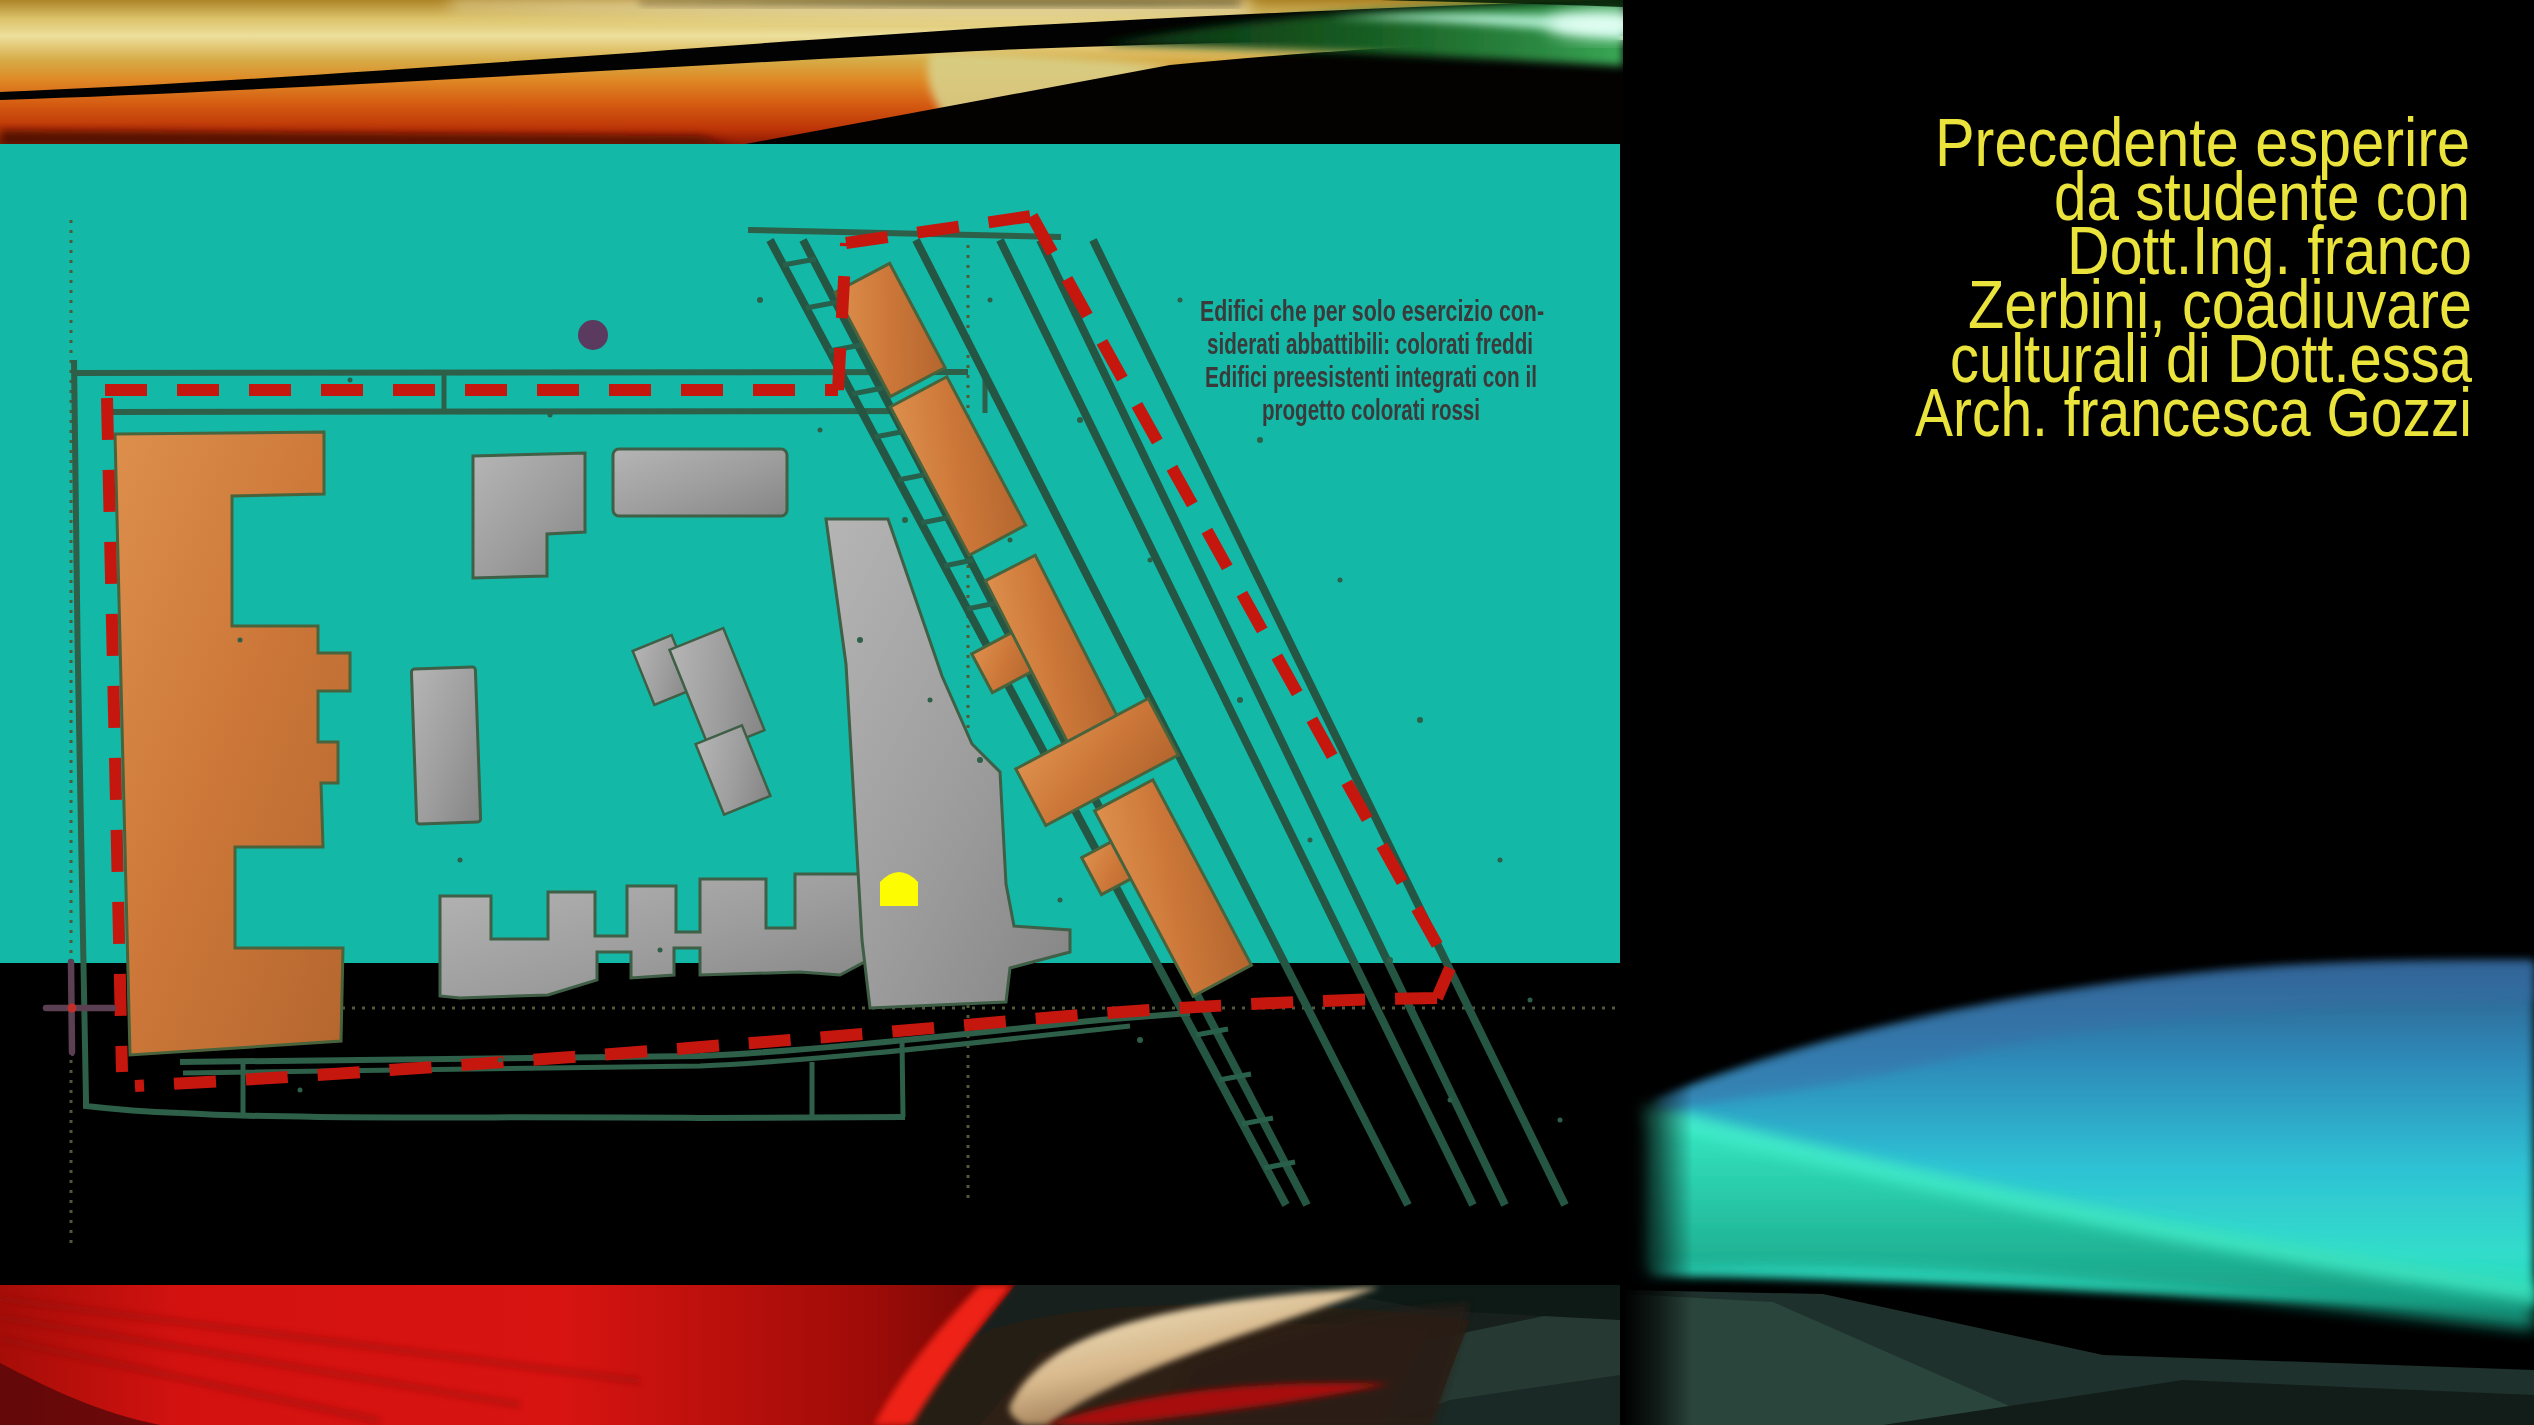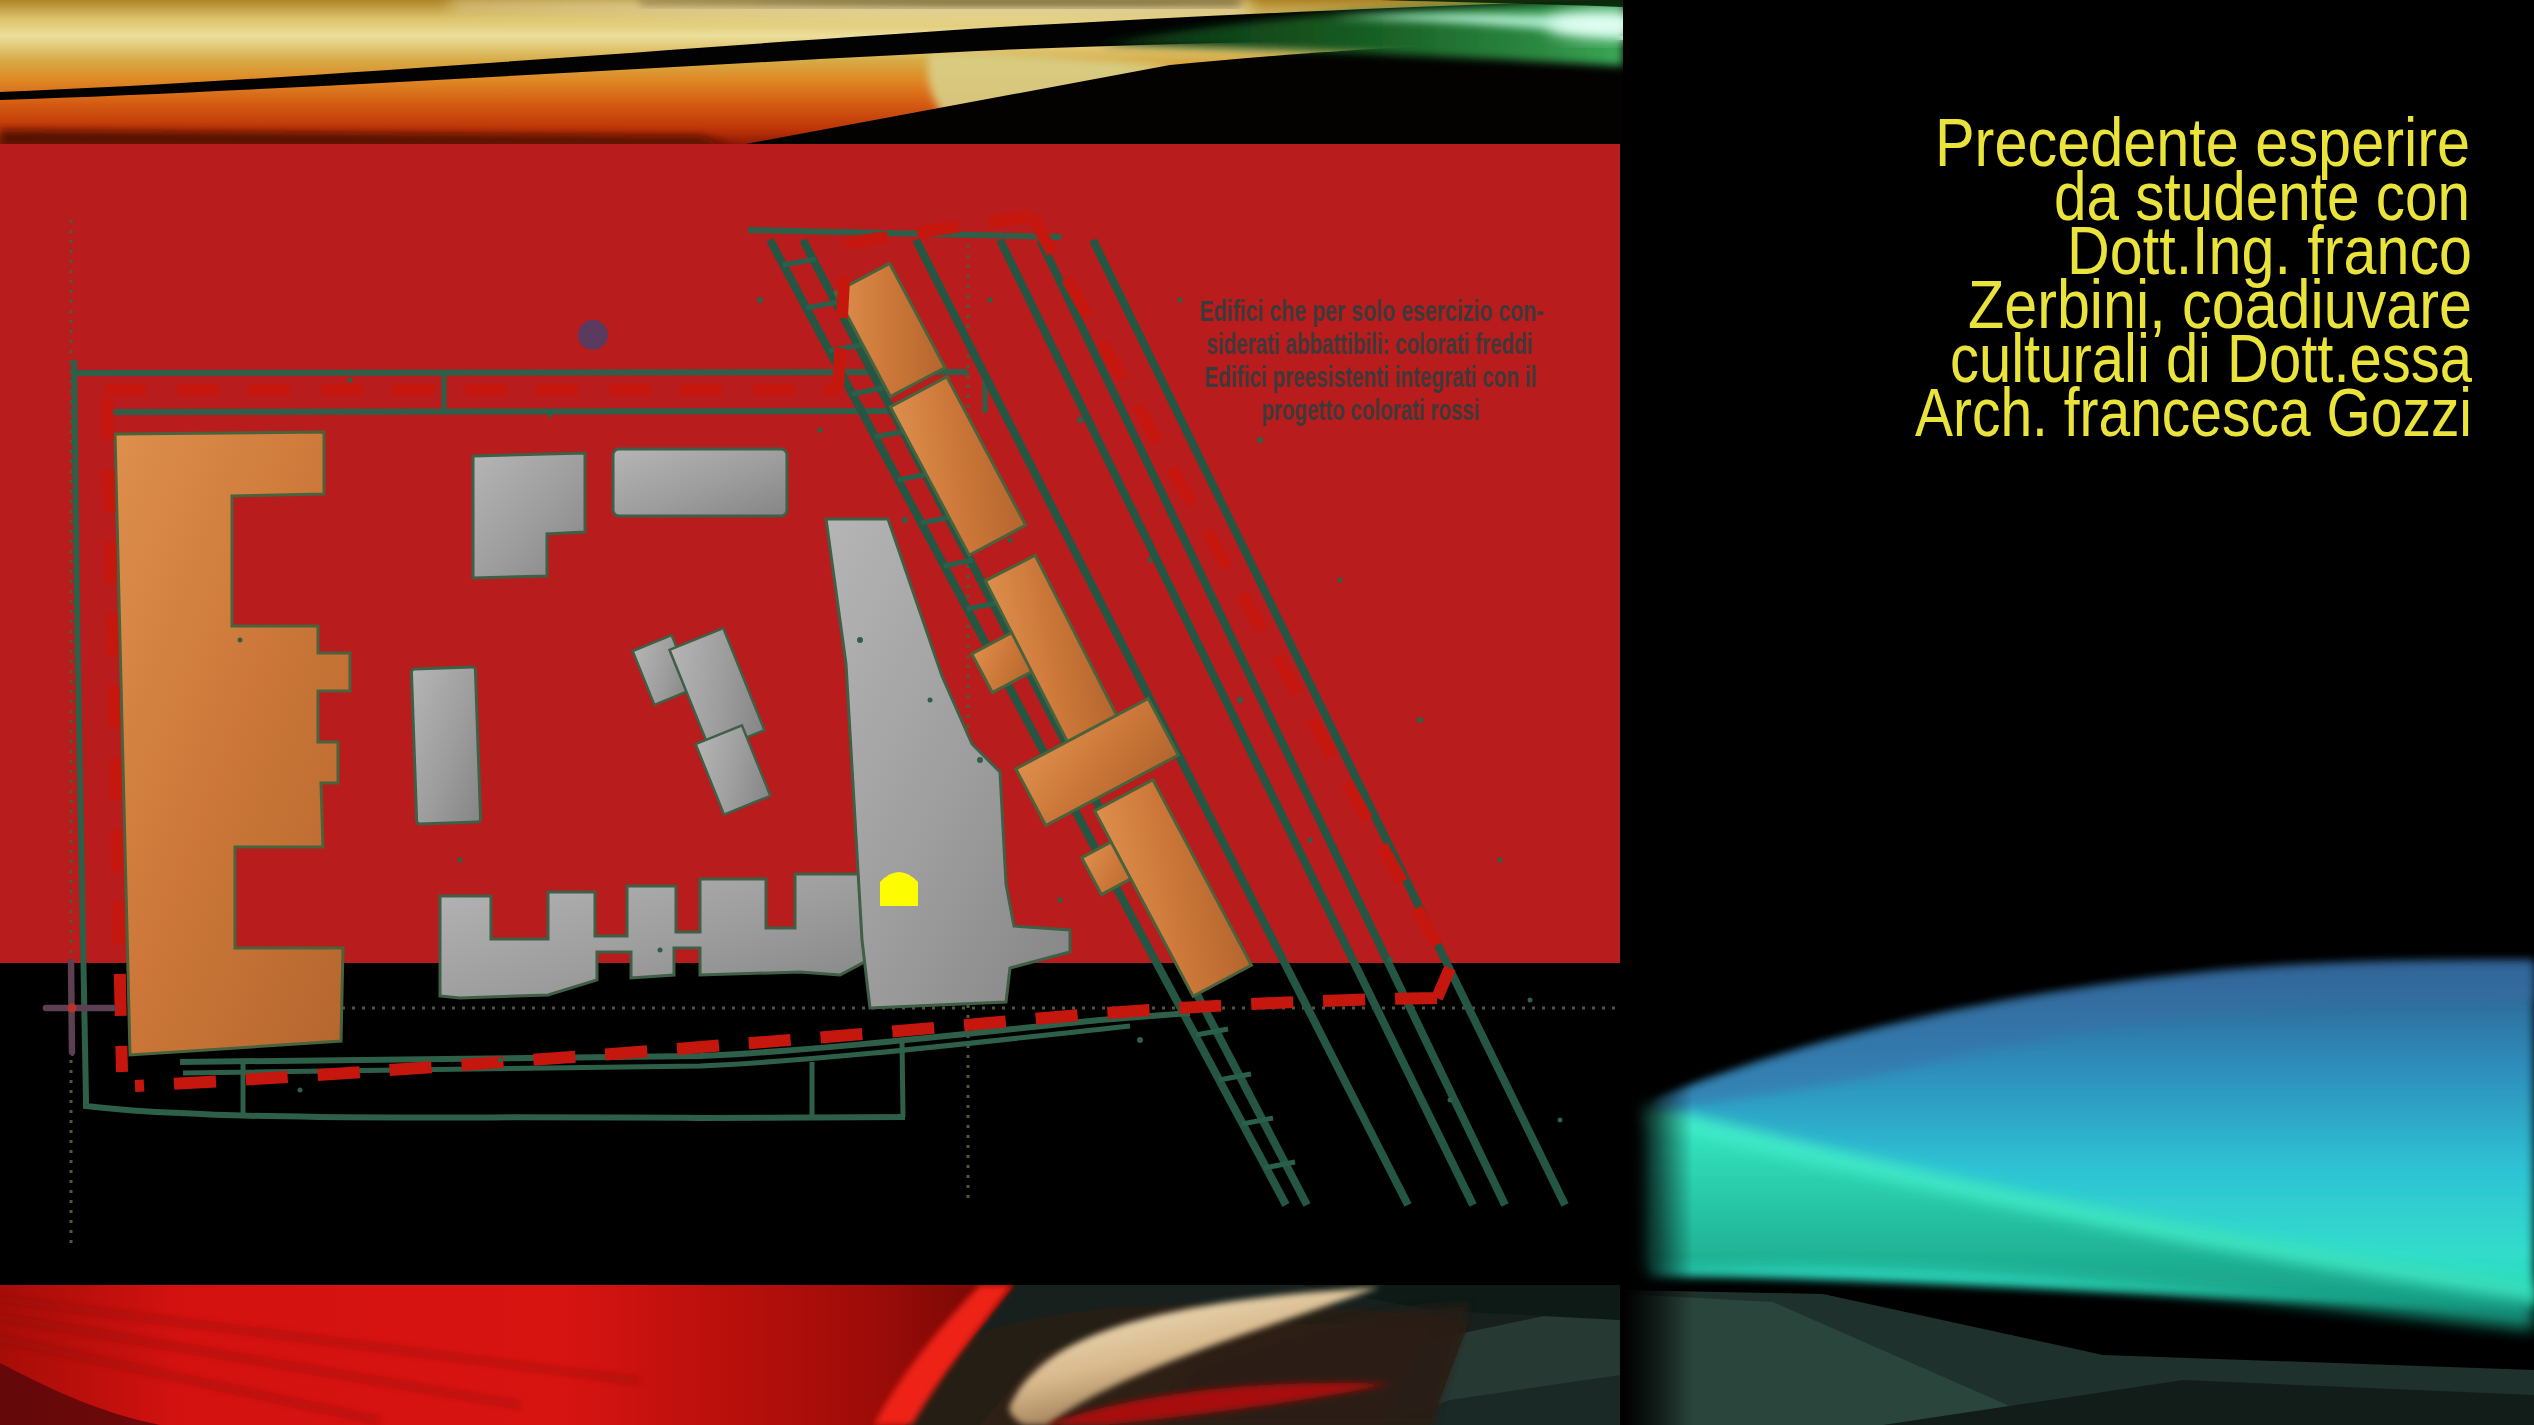--- a/index.html
+++ b/index.html
@@ -53,21 +53,21 @@
 
   <ellipse cx="1602" cy="24" rx="55" ry="13" fill="#e2fff4" filter="url(#soft8)"></ellipse>
 
   <path d="M640,0 L1240,0 L1240,5 C1040,7 800,5 640,3 Z" fill="#1a1606" opacity="0.7" filter="url(#soft)"></path>
   <path d="M1380,0 L1623,0 L1623,7 C1520,3 1440,2 1380,0 Z" fill="#062006" opacity="0.9"></path>
 </svg>
 </div>
 
 <div class="abs" style="left:0;top:144px;width:5px;height:60px;background:#b5330a;"></div>
 
-<div class="abs" style="left:0;top:144px;width:1620px;height:819px;background:#b91c1c;">
+<div class="abs" style="left:0;top:144px;width:1620px;height:819px;background:#14b8a6;">
 <svg width="1620" height="1141" viewBox="0 144 1620 1141">
   <defs>
     <linearGradient id="org" x1="0" y1="0" x2="1" y2="1">
       <stop offset="0" stop-color="#dd8f4c"></stop>
       <stop offset="0.5" stop-color="#cc7739"></stop>
       <stop offset="1" stop-color="#b4662e"></stop>
     </linearGradient>
     <linearGradient id="gry" x1="0" y1="0" x2="1" y2="1">
       <stop offset="0" stop-color="#b5b5b5"></stop>
       <stop offset="0.55" stop-color="#9d9d9d"></stop>

